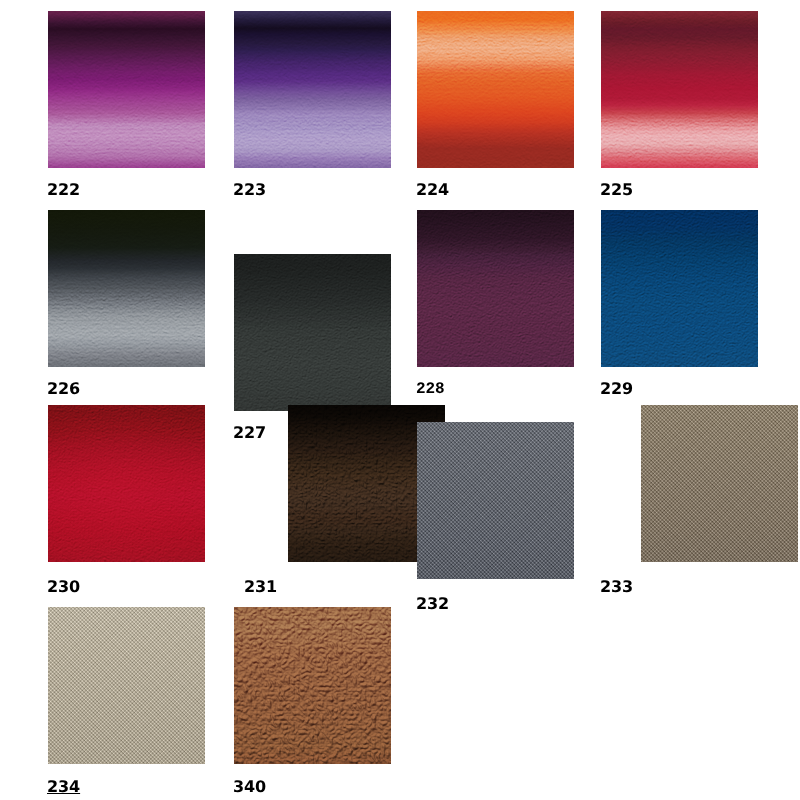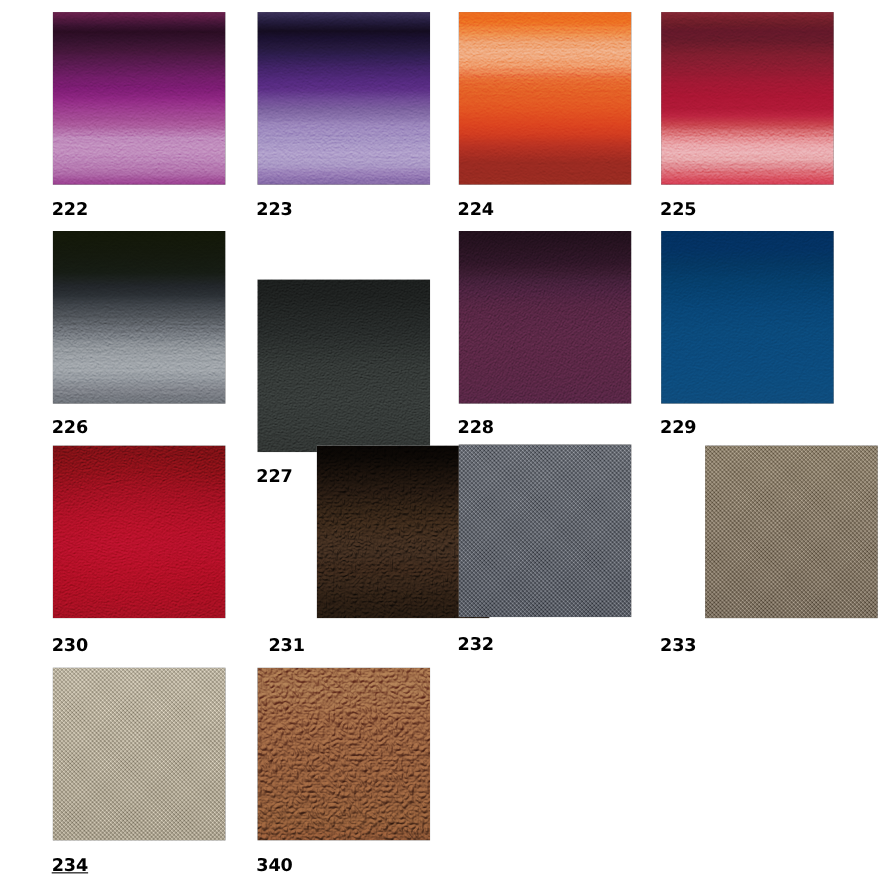--- a/index.html
+++ b/index.html
@@ -437,21 +437,21 @@
                 <feFuncR type="linear" slope="1.3" intercept="-0.6648000000000001"></feFuncR>
                 <feFuncG type="linear" slope="1.3" intercept="-0.6648000000000001"></feFuncG>
                 <feFuncB type="linear" slope="1.3" intercept="-0.6648000000000001"></feFuncB>
               </feComponentTransfer>
             </filter>
           </defs>
           <rect width="157" height="157" fill="url(#g6)"></rect>
           <rect width="157" height="157" filter="url(#fx6)" style="mix-blend-mode:overlay"></rect>
         </svg>
       </div>
-      <div class="label" style="top: 173px;">228</div>
+      <div class="label" style="top: 173px; font-family: Liberation Mono, monospace;">228</div>
     </div>
     <div class="cell" style="left: 601px; top: 210px;">
       <div class="swatch" style="width: 157px; height: 157px;">
         <svg viewBox="0 0 157 157" width="157" height="157">
           <defs>
             <linearGradient id="g7" x1="0" y1="0" x2="0" y2="1">
               <stop offset="0%" stop-color="#023061"></stop>
               <stop offset="10%" stop-color="#033263"></stop>
               <stop offset="19%" stop-color="#043763"></stop>
               <stop offset="30%" stop-color="#053f6d"></stop>
@@ -551,21 +551,21 @@
                 <feFuncB type="linear" slope="0.62" intercept="0.0008999999999999564"></feFuncB>
               </feComponentTransfer>
             </filter>
           </defs>
           <rect width="157" height="157" fill="url(#g9)"></rect>
           <rect width="157" height="157" filter="url(#fx9)" style="mix-blend-mode:overlay"></rect>
         </svg>
       </div>
       <div class="label" style="top: 176px;">231</div>
     </div>
-    <div class="cell" style="left: 417px; top: 404px; border-radius: 16px;">
+    <div class="cell" style="left: 417px; top: 422px; border-radius: 16px;">
       <div class="swatch" style="width: 157px; height: 157px;">
         <svg viewBox="0 0 157 157" width="157" height="157">
           <defs>
             <linearGradient id="g10" x1="0" y1="0" x2="0" y2="1">
               <stop offset="0%" stop-color="#606672"></stop>
               <stop offset="25%" stop-color="#5b616d"></stop>
               <stop offset="50%" stop-color="#565c68"></stop>
               <stop offset="75%" stop-color="#515764"></stop>
               <stop offset="100%" stop-color="#4b515e"></stop>
             </linearGradient>

